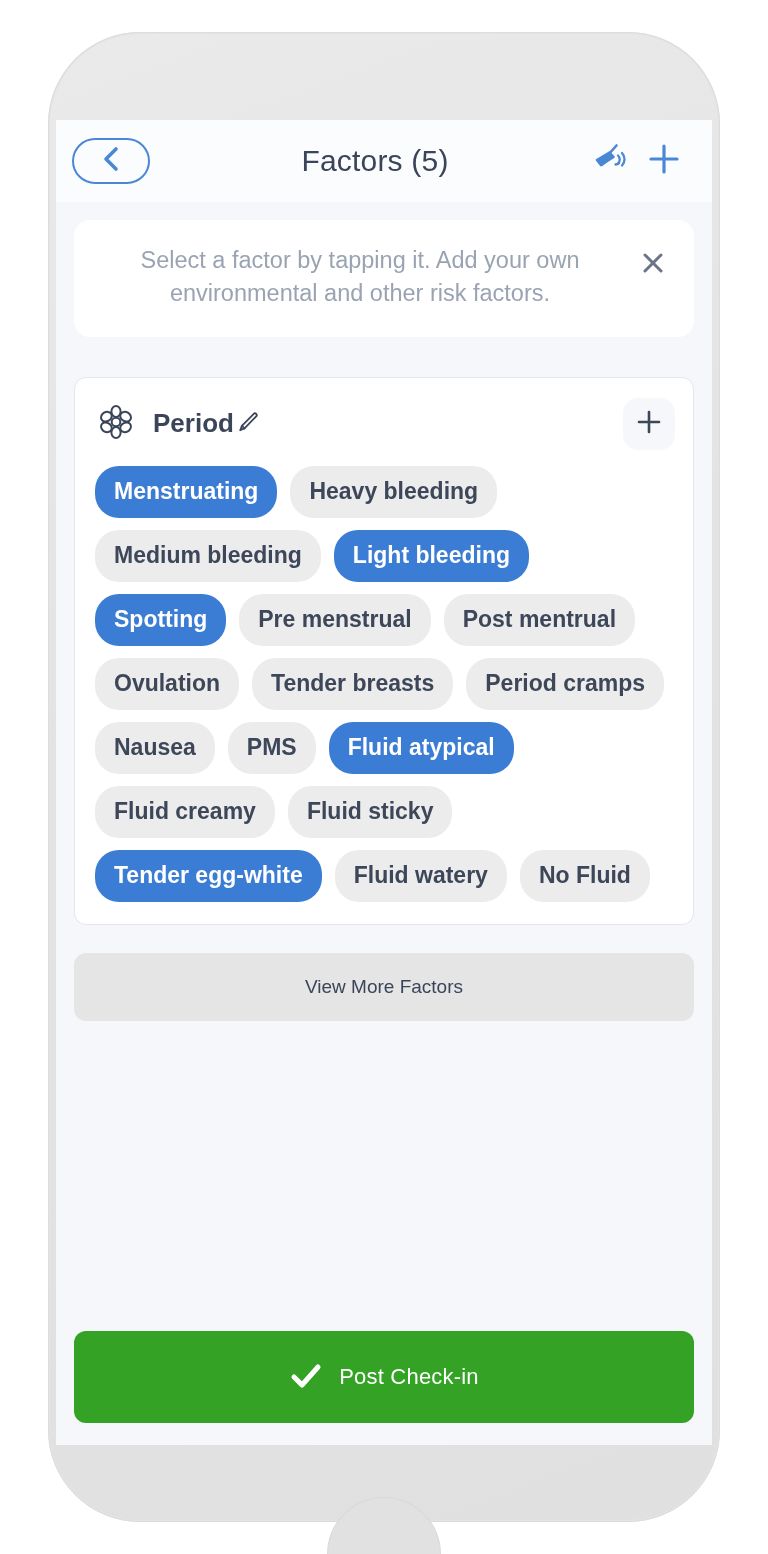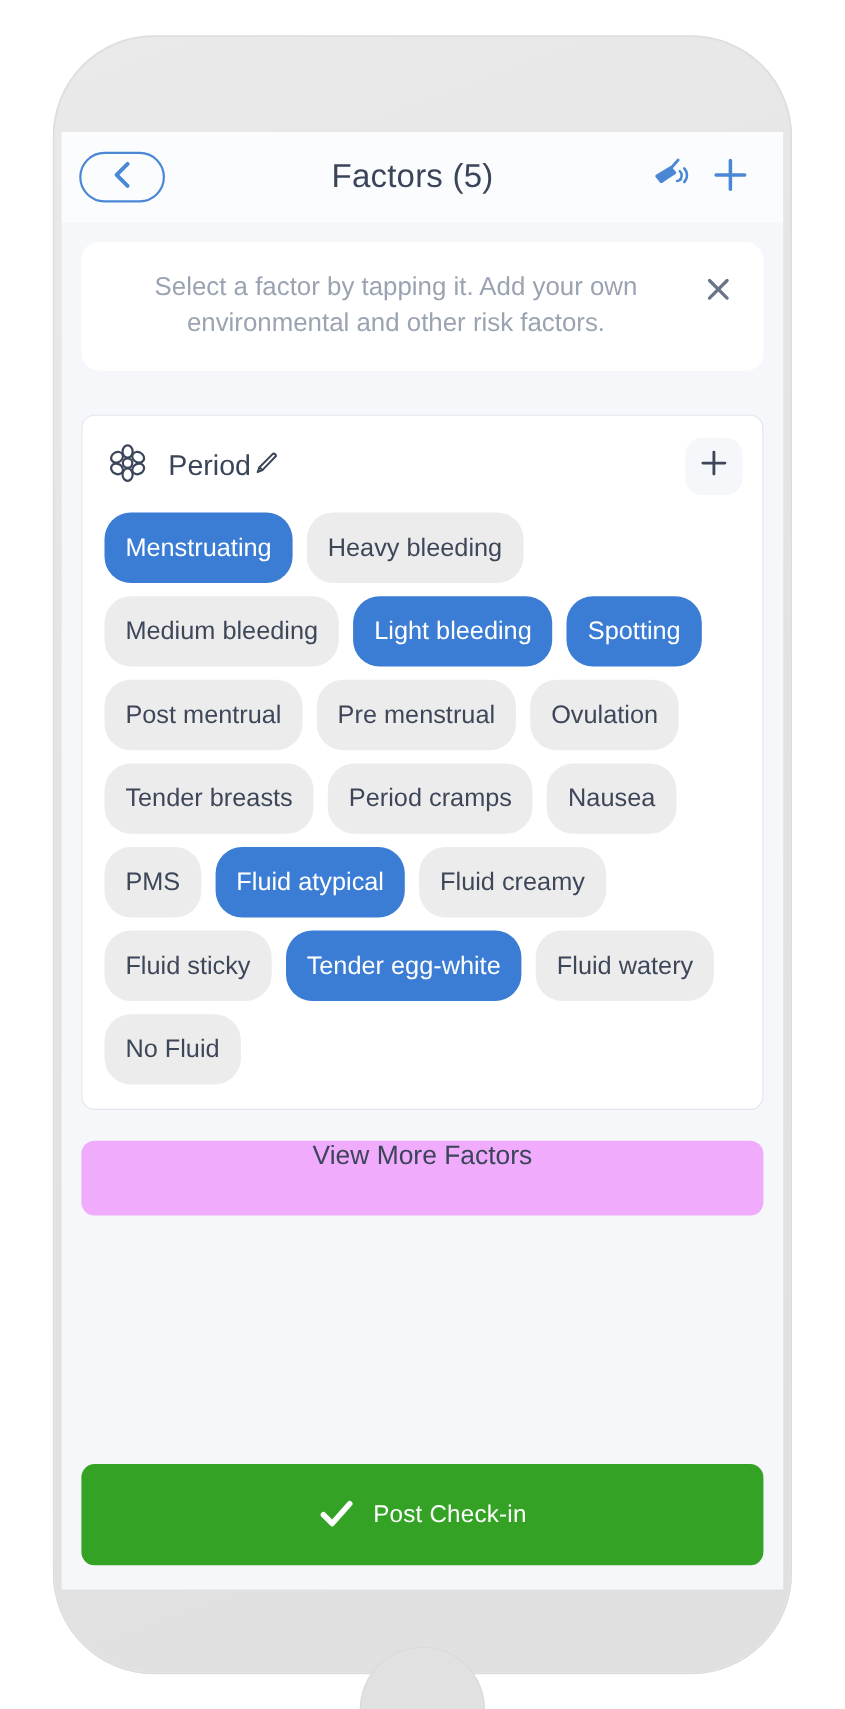--- a/index.html
+++ b/index.html
@@ -176,20 +176,21 @@
   }
 
   
   .factor-card {
     flex: 0 0 auto;
     margin: 40px 18px 0 18px;
     background: #ffffff;
     border: 1.5px solid #e3e6ee;
     border-radius: 12px;
     padding: 20px 18px 22px 18px;
+    font-weight: bold;
   }
 
   .card-head {
     display: flex;
     align-items: center;
     margin-bottom: 16px;
     padding-left: 4px;
   }
 
   .flower-icon { flex: 0 0 auto; display: block; }
@@ -222,21 +223,21 @@
 
   
   .chip-grid {
     display: flex;
     flex-wrap: wrap;
     gap: 12px 13px;
     padding: 0 2px;
   }
 
   .chip {
-    height: 64px;
+    height: 52px;
     padding: 0 19px;
     border-radius: 24px;
     display: inline-flex;
     align-items: center;
     font-size: 23px;
     line-height: 1;
     white-space: nowrap;
     cursor: pointer;
     background: #ececec;
     color: #3d4759;
@@ -245,25 +246,26 @@
   .chip.selected {
     background: #3b7dd4;
     color: #ffffff;
   }
 
   
   .view-more {
     flex: 0 0 auto;
     margin: 28px 18px 0 18px;
     height: 68px;
-    background: #f0abfc;
+    background: #e5e5e5;
     border-radius: 12px;
     display: flex;
-    justify-content: center;
-    font-size: 24px;
+    align-items: center;
+    justify-content: center;
+    font-size: 19px;
     color: #3b4559;
     cursor: pointer;
   }
 
   .spacer { flex: 1 1 auto; }
 
   
   .post-bar {
     flex: 0 0 auto;
     padding: 0 18px 22px 18px;
@@ -399,22 +401,22 @@
           </span>
         </div>
       </div>
 
       <div class="chip-grid">
           <div class="chip selected">Menstruating</div>
           <div class="chip">Heavy bleeding</div>
           <div class="chip">Medium bleeding</div>
           <div class="chip selected">Light bleeding</div>
           <div class="chip selected">Spotting</div>
+          <div class="chip">Pre menstrual</div>
           <div class="chip">Post mentrual</div>
-          <div class="chip">Pre menstrual</div>
           <div class="chip">Ovulation</div>
           <div class="chip">Tender breasts</div>
           <div class="chip">Period cramps</div>
           <div class="chip">Nausea</div>
           <div class="chip">PMS</div>
           <div class="chip selected">Fluid atypical</div>
           <div class="chip">Fluid creamy</div>
           <div class="chip">Fluid sticky</div>
           <div class="chip selected">Tender egg-white</div>
           <div class="chip">Fluid watery</div>

